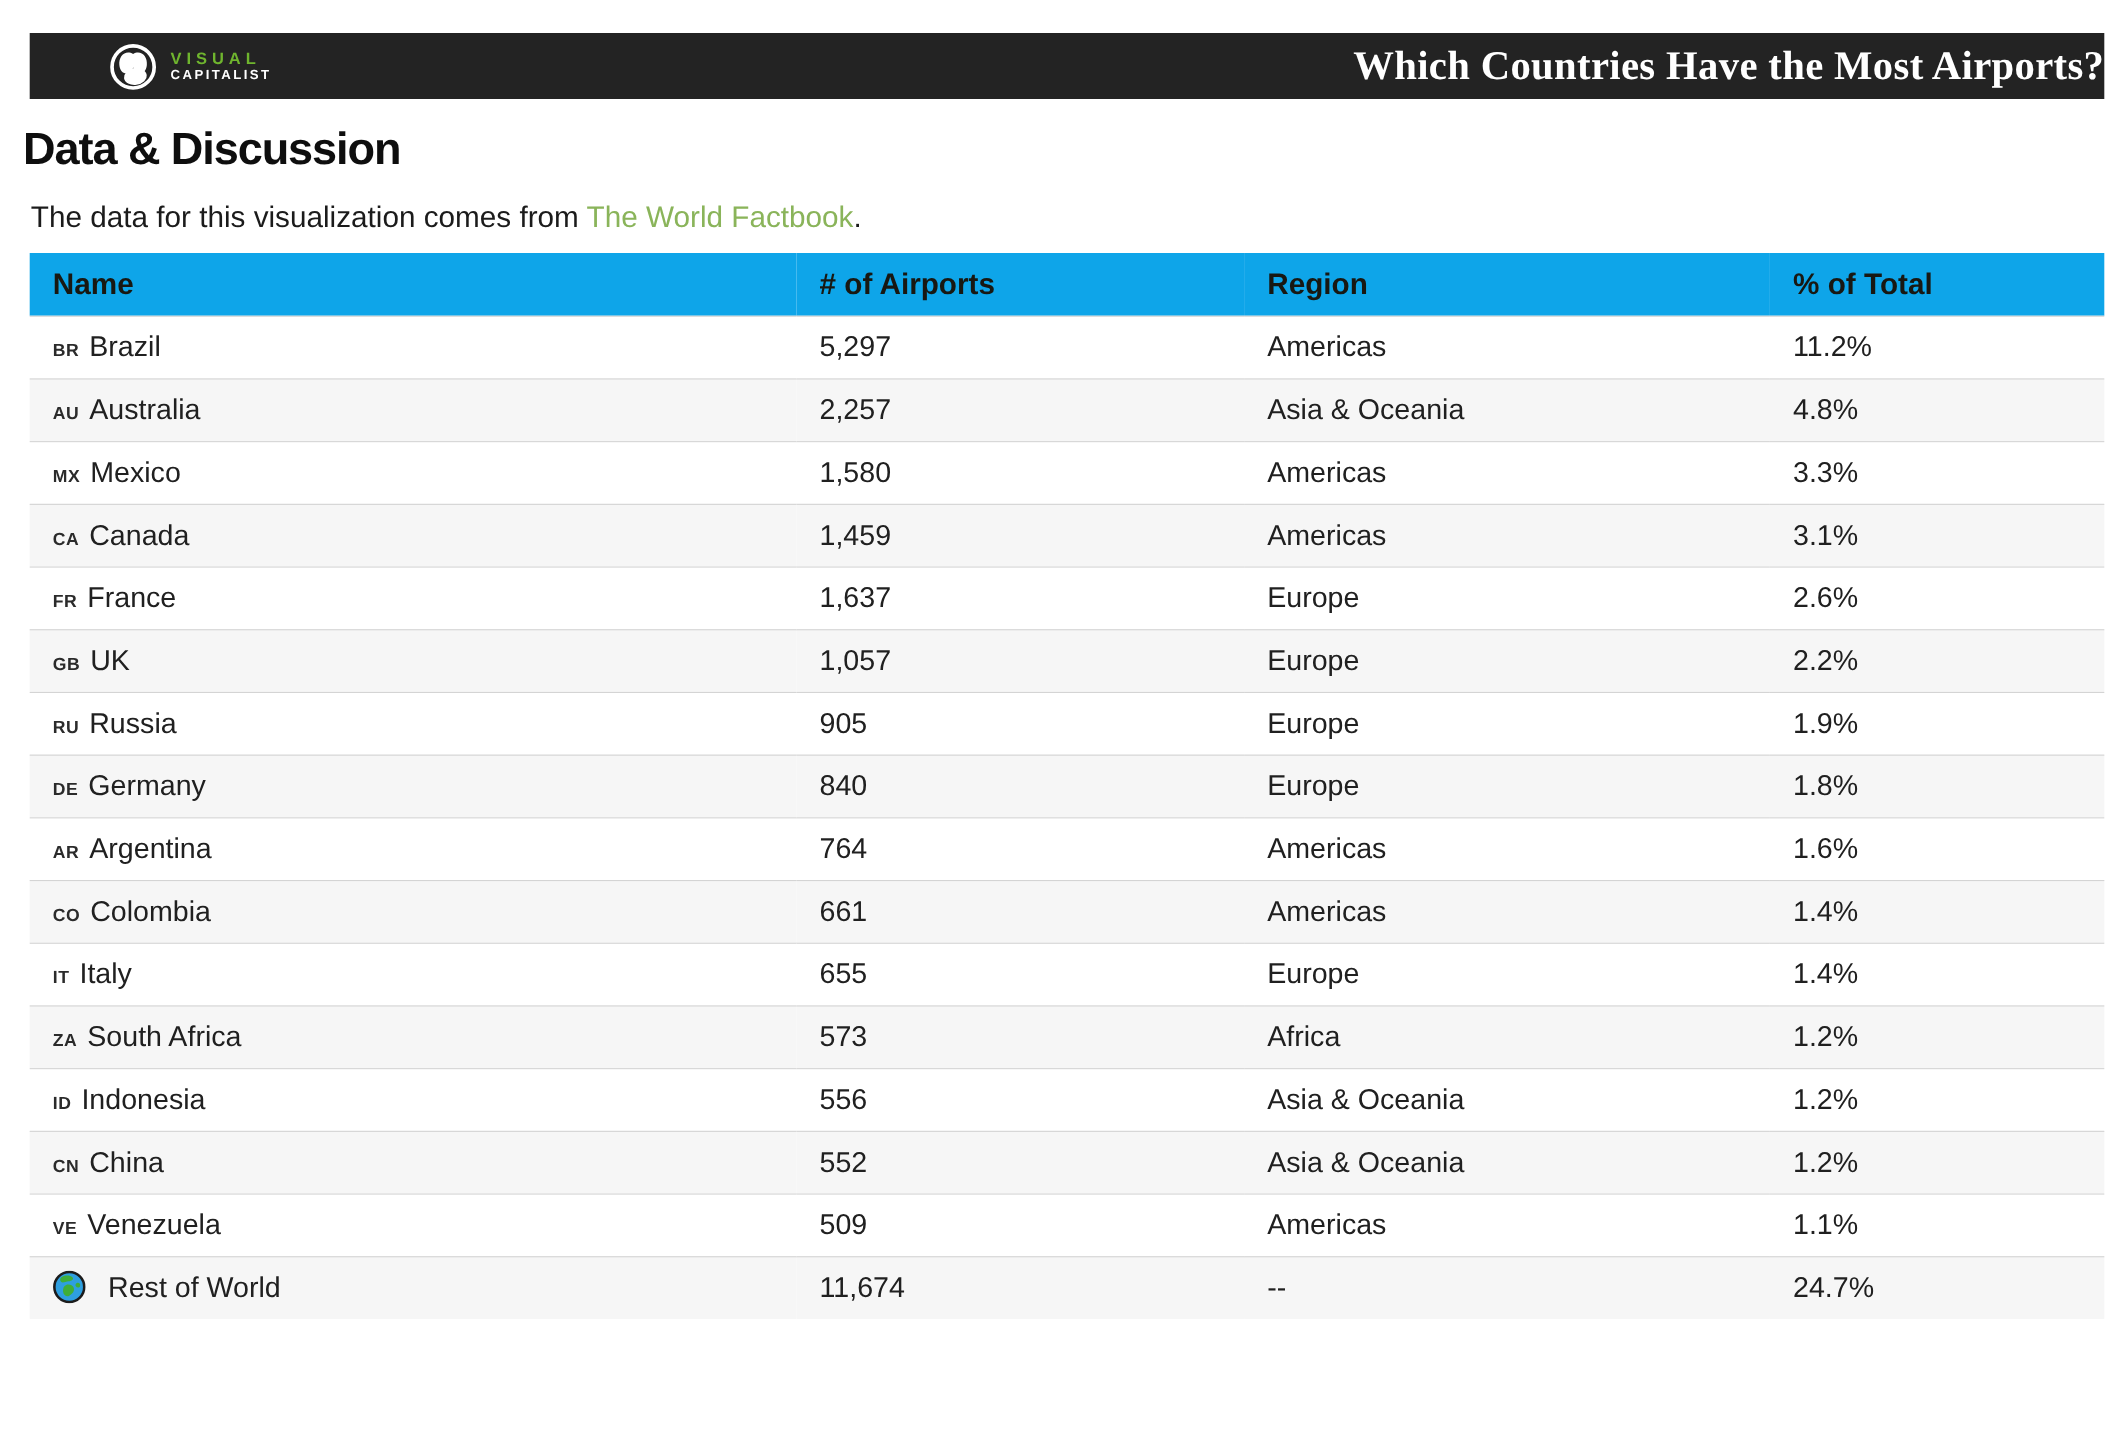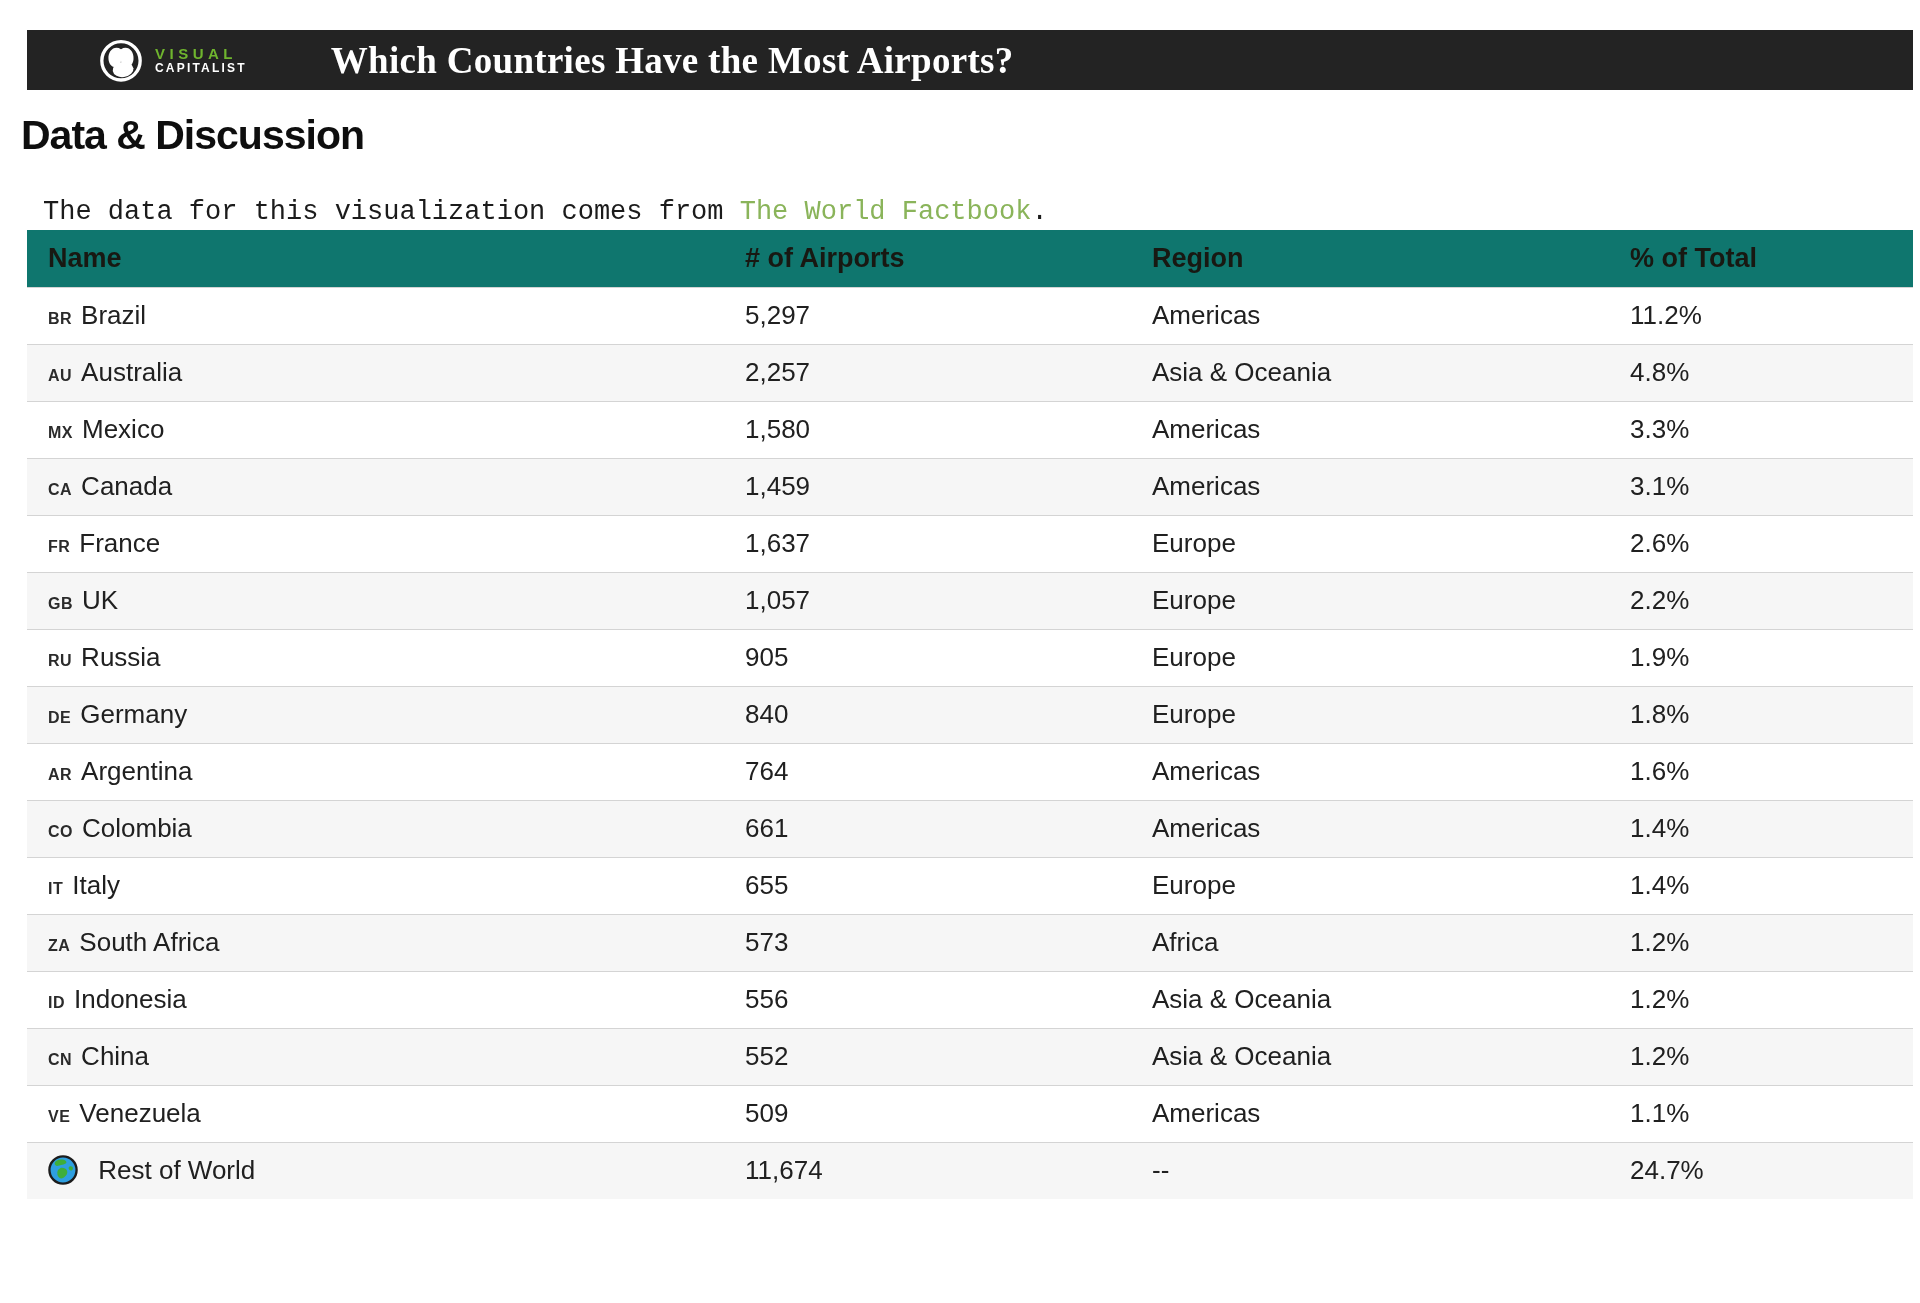--- a/index.html
+++ b/index.html
@@ -10,21 +10,21 @@
     overflow: hidden;
     font-family: "Liberation Sans", sans-serif;
   }
   .page { position: relative; width: 1920px; height: 1303px; }
 
   
   .topbar {
     position: absolute; left: 27px; top: 30px;
     width: 1886px; height: 60px;
     background: #232323;
-    display: flex; align-items: center;
+    display: flex; align-items: center; justify-content: space-between;
   }
   .logo { display: flex; align-items: center; margin-left: 69px; }
   .logo-icon { width: 50px; height: 50px; display: block; }
   .logo-text { margin-left: 9px; line-height: 1.05; }
   .logo-text .v {
     display: block; color: #6fb52e; font-size: 15px; font-weight: 700;
     letter-spacing: 4.5px;
   }
   .logo-text .c {
     display: block; color: #ffffff; font-size: 12px; font-weight: 700;
@@ -42,37 +42,37 @@
 
   
   .section-heading {
     position: absolute; left: 21px; top: 112px;
     margin: 0;
     font-size: 41px; font-weight: 700; color: #0e0e0e;
     letter-spacing: -1px;
   }
   .intro {
     position: absolute; left: 27px; top: 181px;
-    margin: 16px;
-    font-family: Liberation Mono, monospace;
+    margin: 1px;
+    font-family: Liberation Sans, sans-serif;
     font-size: 27px; color: #1b1b1b;
   }
   .intro a {
     color: #8ab45a; text-decoration: none; cursor: pointer;
   }
 
   
   table.data {
     position: absolute; left: 27px; top: 230px;
     width: 1886px;
     border-collapse: collapse;
     table-layout: fixed;
   }
   table.data th {
-    background: #0f766e;
+    background: #0ea5e9;
     height: 57px;
     text-align: left;
     font-size: 27px; font-weight: 700; color: #181812;
     padding: 0 0 0 21px;
   }
   table.data td {
     height: 57px;
     font-size: 26px; color: #202020;
     padding: 0 0 0 21px;
     border-top: 1px solid #d4d4d4;

